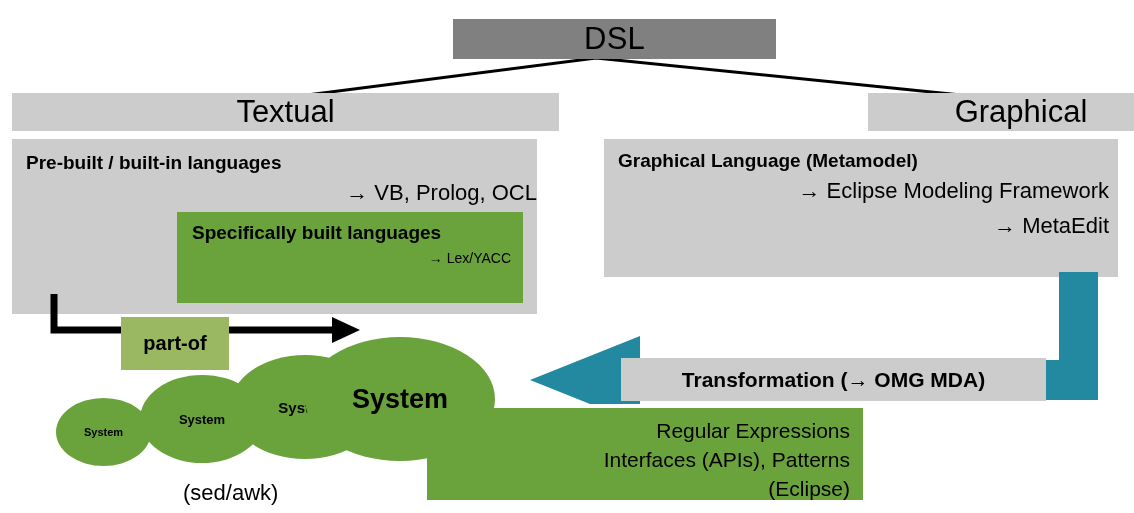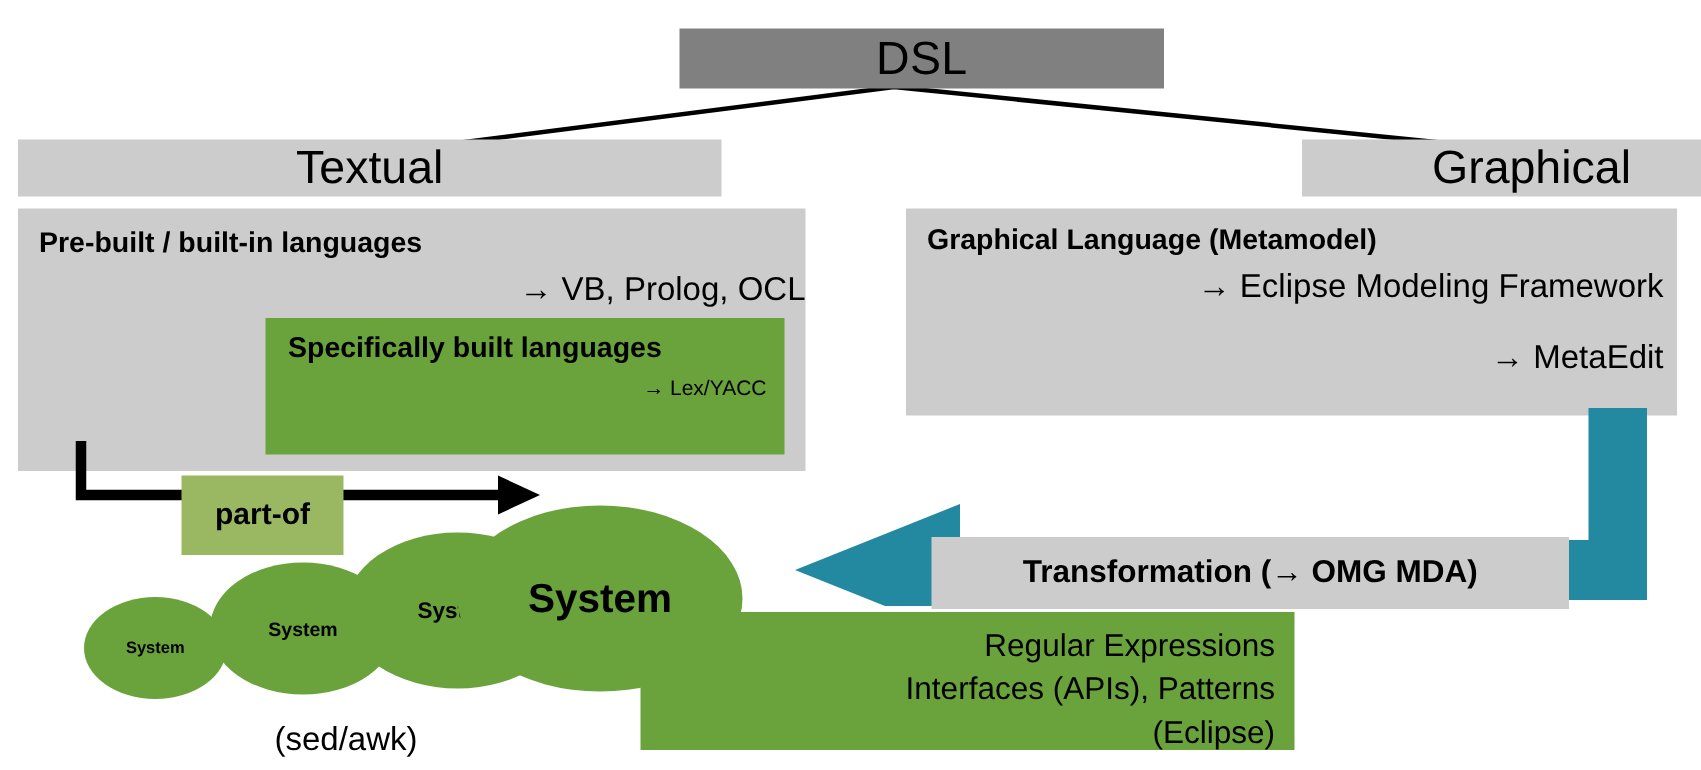--- a/index.html
+++ b/index.html
@@ -28,21 +28,21 @@
     background: #808080;
     display: flex; align-items: center; justify-content: center;
     font-size: 31px; color: #000000;
     letter-spacing: 0.2px;
   }
   .banner-gray {
     background: #cccccc;
     display: flex; align-items: center; justify-content: center;
     font-size: 31px; color: #000000;
   }
-  .banner-textual { left: 12px; top: 93px; width: 469px; height: 38px; }
+  .banner-textual { left: 12px; top: 93px; width: 547px; height: 38px; }
   .banner-graphical { left: 868px; top: 93px; width: 306px; height: 38px; }
 
   
   .panel-gray {
     background: #cccccc;
   }
   .panel-textual { left: 12px; top: 139px; width: 525px; height: 175px; }
   .panel-graphical { left: 604px; top: 139px; width: 514px; height: 138px; }
 
   .panel-green-inner {
@@ -58,21 +58,21 @@
 
   
   .l-prebuilt { left: 26px; top: 152px; font-size: 19px; font-weight: bold; }
   .l-vbprolog { left: 537px; top: 180px; font-size: 22px; transform: translateX(-100%); }
   .l-specific { left: 192px; top: 222px; font-size: 19px; font-weight: bold; }
   .l-lexyacc  { left: 511px; top: 250px; font-size: 14px; transform: translateX(-100%); }
 
   
   .l-glang    { left: 618px; top: 150px; font-size: 19px; font-weight: bold; }
   .l-emf      { left: 1109px; top: 178px; font-size: 22px; transform: translateX(-100%); }
-  .l-metaedit { left: 1109px; top: 213px; font-size: 22px; transform: translateX(-100%); margin-top: 12px; }
+  .l-metaedit { left: 1109px; top: 213px; font-size: 22px; transform: translateX(-100%); }
 
   
   .elbow-svg { position: absolute; left: 30px; top: 290px; }
 
   
   .partof-label {
     left: 121px; top: 317px; width: 108px; height: 53px;
     background: #9AB862;
     display: flex; align-items: center; justify-content: center;
     font-size: 20px; font-weight: bold; color: #000000;
@@ -105,21 +105,21 @@
 
   
   .l-shell1 { left: 162px; top: 451px; font-size: 25px; }
   .l-shell2 { left: 183px; top: 480px; font-size: 22px; }
 
   
   .teal-svg { position: absolute; left: 525px; top: 272px; }
 
   
   .transform-label {
-    left: 621px; top: 358px; width: 425px; height: 48px;
+    left: 621px; top: 358px; width: 425px; height: 43px;
     background: #cccccc;
     display: flex; align-items: center; justify-content: center;
     font-size: 21px; font-weight: bold; color: #000000;
   }
 
   
   .tree-svg { position: absolute; left: 0px; top: 52px; }
 </style>
 </head>
 <body>

